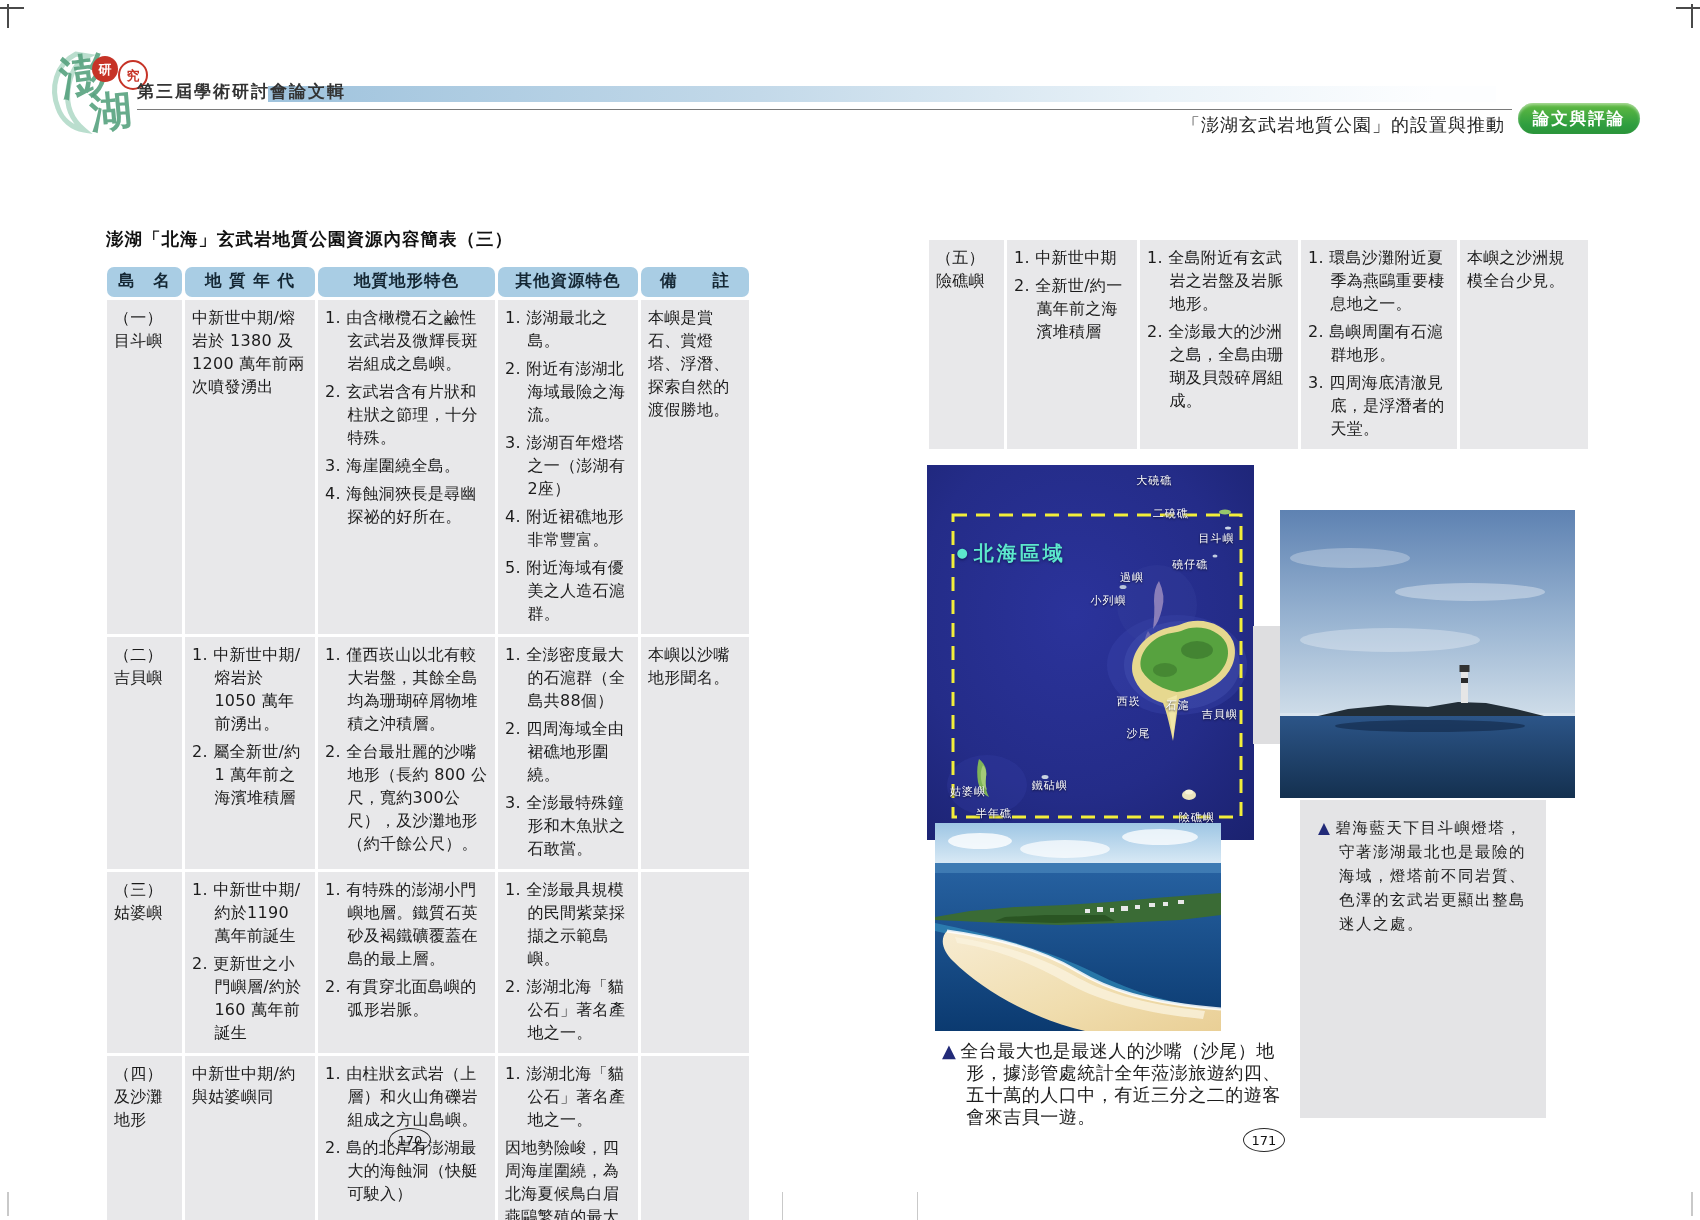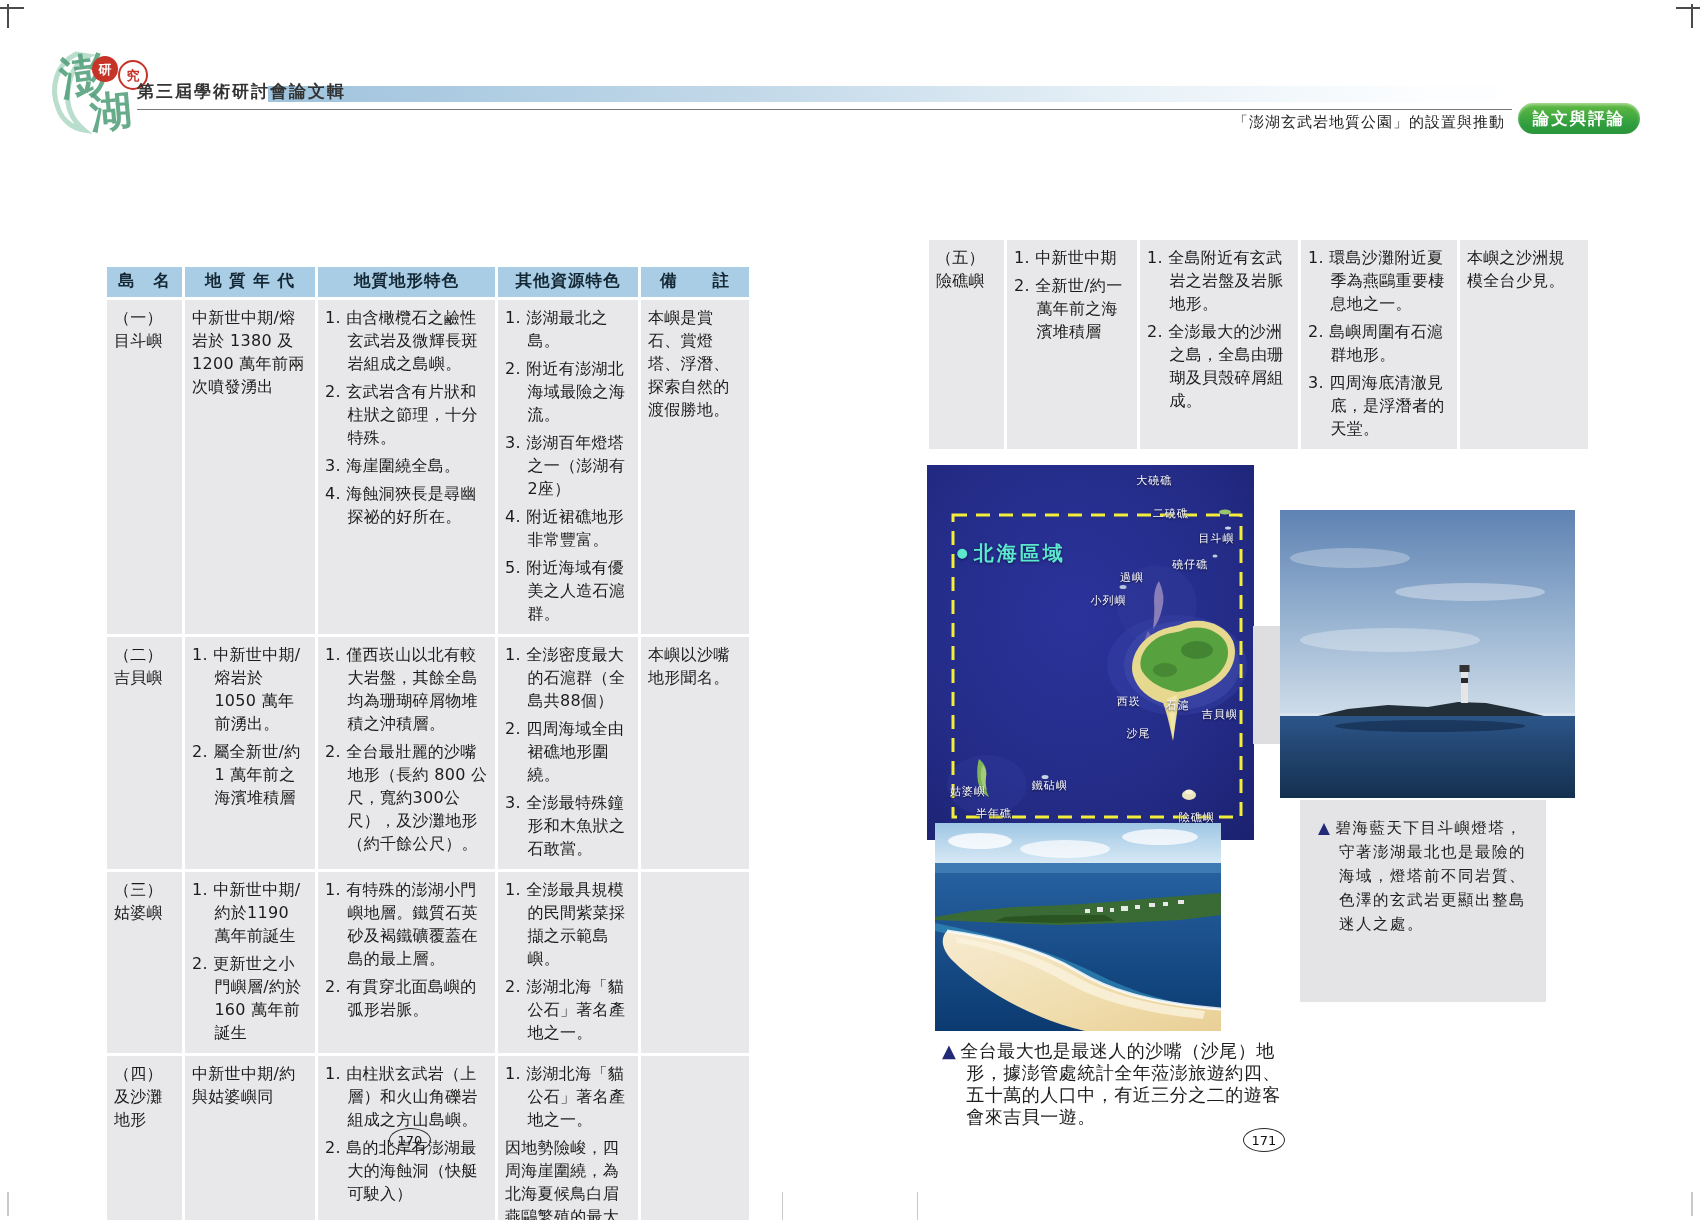--- a/index.html
+++ b/index.html
@@ -20,36 +20,36 @@
         display:flex;align-items:center;justify-content:center;line-height:1;}
   .seal.s1{left:46px;top:12px;background:#c63327;color:#fff;}
   .seal.s2{left:72px;top:16px;background:#fff;color:#c63327;border:2px solid #c63327;}
 
   .series-title{position:absolute;left:137px;top:80px;font-size:17px;font-weight:bold;
                 color:#333;letter-spacing:2px;white-space:nowrap;z-index:3;}
   .grad-bar{position:absolute;left:268px;top:86px;width:1228px;height:16px;z-index:1;
             background:linear-gradient(to right,#9fc3dd,#c3d9e9 40%,#e9f2f8 72%,#fdfeff 95%);}
   .head-rule{position:absolute;left:137px;top:109px;width:1375px;height:1px;background:#7a7a7a;}
   .article-title{position:absolute;left:1160px;top:113px;width:345px;text-align:right;
-                 font-size:15px;color:#222;letter-spacing:1px;white-space:nowrap;}
+                 font-size:18px;color:#222;letter-spacing:1px;white-space:nowrap;}
   .badge{position:absolute;left:1518px;top:103px;width:122px;height:31px;border-radius:17px;
          background:linear-gradient(180deg,#63bb42,#2f9e3f 70%,#2a943a);
          display:flex;align-items:center;justify-content:center;
          color:#fff;font-size:16.5px;font-weight:bold;letter-spacing:2px;
          box-shadow:inset 0 2px 3px rgba(255,255,255,.45);}
 
   
   .table-title{position:absolute;left:106px;top:227px;font-size:17.5px;font-weight:bold;
                letter-spacing:1px;color:#111;}
   .dtable{position:absolute;display:table;border-spacing:3px;}
   #left-table{left:104px;top:264px;}
   #right-table{left:926px;top:237px;}
   .trow{display:table-row;}
   .th{display:table-cell;background:#a9cde4;font-weight:bold;text-align:center;
-      font-size:16.5px;padding:3px 0 5px;letter-spacing:1px;color:#142734;vertical-align:middle;}
+      font-size:16.5px;padding:3px 0 5px;letter-spacing:1px;color:#142734;vertical-align:middle;border-radius:7px;}
   .cell{display:table-cell;background:#e8e8ea;vertical-align:top;padding:6px 7px 9px;
         font-size:16px;line-height:23px;letter-spacing:.3px;color:#1b1b1b;}
   #left-table .c-island{width:61px;} #left-table .c-era{width:116px;}
   #left-table .c-geo{width:163px;}  #left-table .c-res{width:126px;}
   #left-table .c-note{width:94px;}
   #right-table .c-island{width:61px;} #right-table .c-era{width:116px;}
   #right-table .c-geo{width:144px;}   #right-table .c-res{width:142px;}
   #right-table .c-note{width:114px;}
   .itm + .itm{margin-top:5px;}
   .itm.num{padding-left:1.4em;text-indent:-1.4em;}
@@ -64,21 +64,21 @@
                 letter-spacing:3px;text-shadow:0 1px 3px rgba(0,0,40,.6);white-space:nowrap;}
   .region-label .dot{font-size:13px;vertical-align:3px;margin-right:3px;}
 
   
   .photo{position:absolute;overflow:hidden;}
   #lh-backpanel{position:absolute;left:1253px;top:626px;width:28px;height:118px;background:#dedee0;}
   #lighthouse-photo{left:1280px;top:510px;width:295px;height:288px;}
   #sand-photo{left:935px;top:823px;width:286px;height:208px;}
 
   
-  .caption-box{position:absolute;left:1300px;top:800px;width:246px;height:202px;background:#e4e4e6;}
+  .caption-box{position:absolute;left:1300px;top:800px;width:246px;height:318px;background:#e4e4e6;}
   .caption-box .cap{margin:16px 18px;font-size:15.5px;line-height:24px;letter-spacing:1.5px;}
   .cap{color:#1d1d1d;}
   .cap .tri{color:#222a78;margin-right:4px;}
   .cap-hang{padding-left:1.35em;text-indent:-1.35em;}
   #beach-caption{position:absolute;left:942px;top:1040px;width:322px;font-size:18px;
                  line-height:22px;letter-spacing:.5px;}
 
   
   .page-num{position:absolute;width:40px;height:22px;border:1.5px solid #2a2a2a;border-radius:50%;
             display:flex;align-items:center;justify-content:center;font-size:13px;color:#111;}
@@ -108,20 +108,21 @@
     <span class="seal s1">研</span>
     <span class="seal s2">究</span>
   </div>
 
   <div class="grad-bar"></div>
   <div class="series-title">第三屆學術研討會論文輯</div>
   <div class="head-rule"></div>
   <div class="article-title">「澎湖玄武岩地質公園」的設置與推動</div>
   <div class="badge">論文與評論</div>
 
+  <div class="table-title">澎湖「北海」玄武岩地質公園資源內容簡表（三）</div>
   <div class="dtable" id="left-table">
     <div class="trow" id="lt-head">
         <div class="th c-island">島　名</div>
         <div class="th c-era">地 質 年 代</div>
         <div class="th c-geo">地質地形特色</div>
         <div class="th c-res">其他資源特色</div>
         <div class="th c-note">備　　註</div>
       </div>
   <div class="trow">
         <div class="cell c-island">

